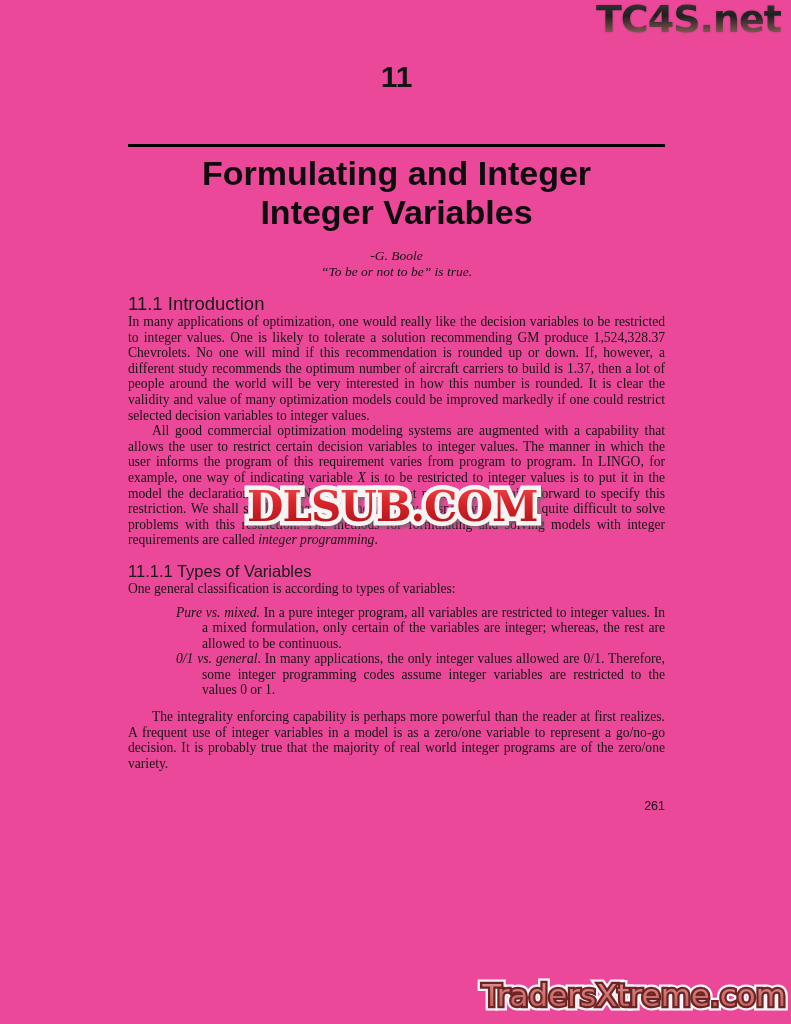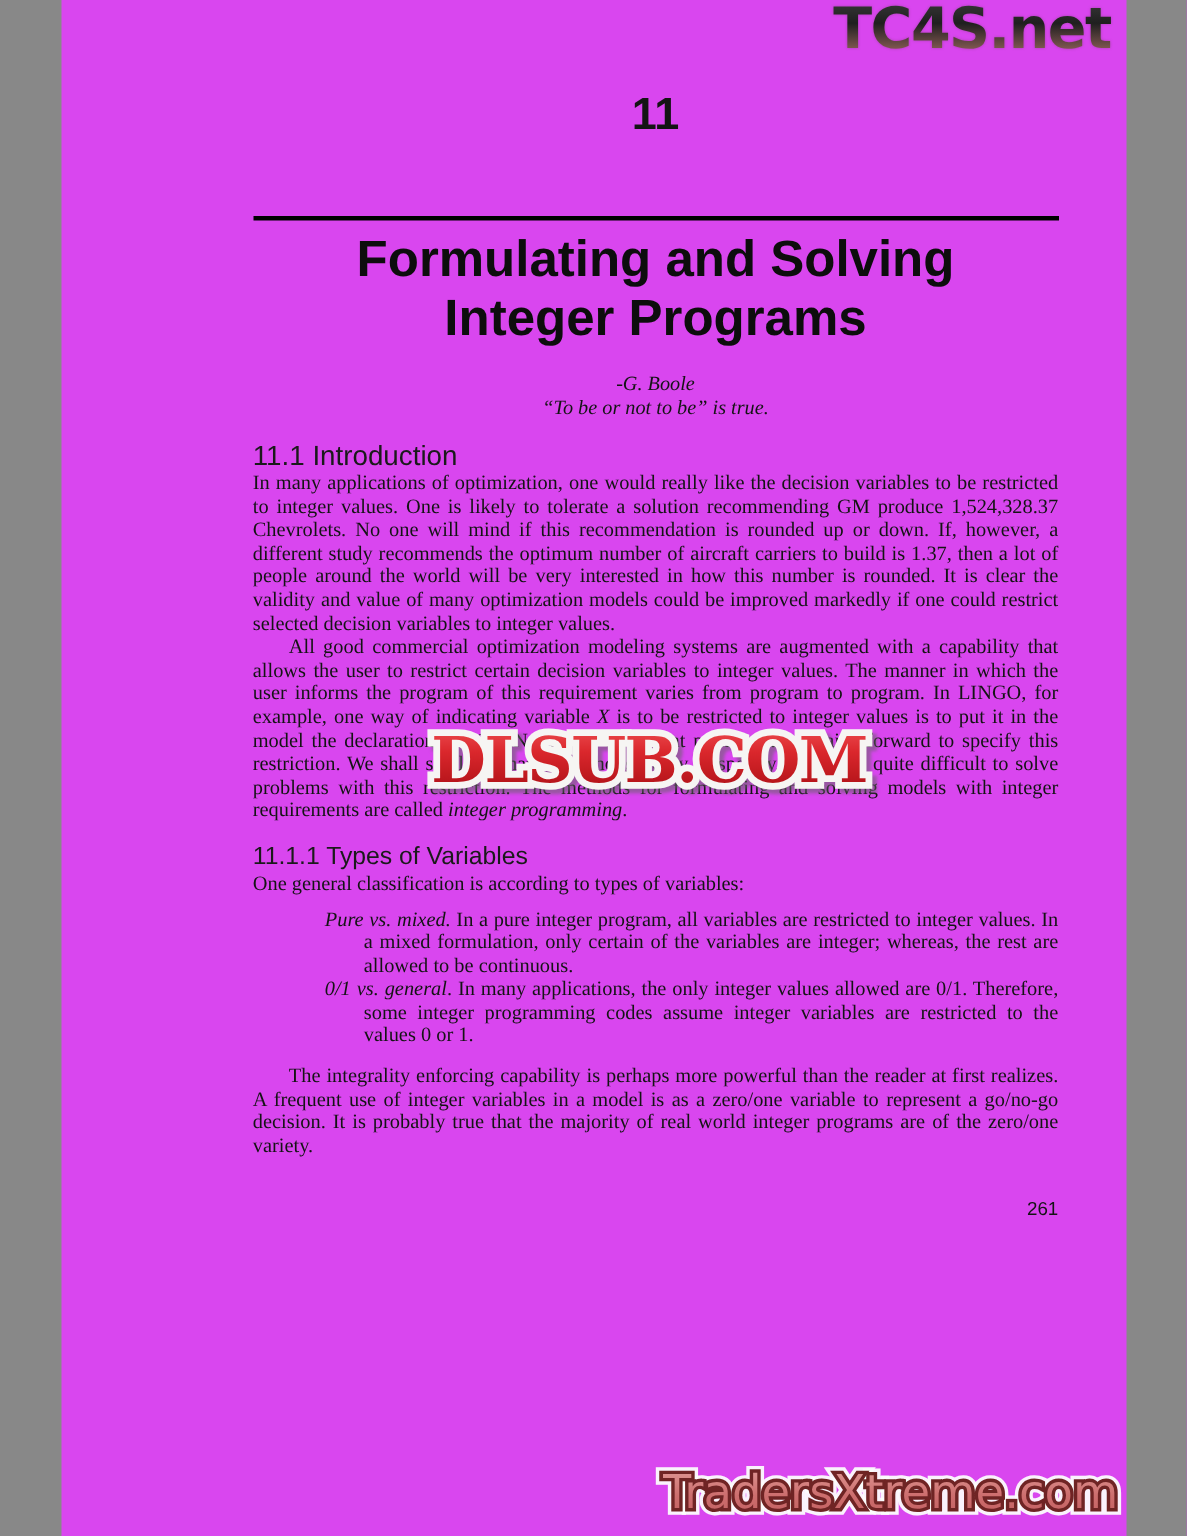--- a/index.html
+++ b/index.html
@@ -1,22 +1,22 @@
 <!DOCTYPE html>
 <html><head>
 <meta charset="utf-8">
 <style>
   * { margin: 0; padding: 0; box-sizing: border-box; }
   html, body { background: #888; }
   .sheet {
     position: relative;
-    width: 710px;
+    width: 791px;
     height: 1024px;
     margin: 0 auto;
-    background: #d946ef;
+    background: #ec4899;
     font-family: "Liberation Serif", serif;
     color: #141414;
     overflow: hidden;
   }
   .content {
     position: absolute;
     left: 128px;
     top: 0;
     width: 537px;
   }
@@ -182,22 +182,22 @@
 
   <div class="wm-top">TC4S.net</div>
 
   <div class="content">
 
     <div class="chapter-num">11</div>
 
     <hr class="rule">
 
     <h1 class="title">
-      <div>Formulating and Solving</div>
-      <div>Integer Programs</div>
+      <div>Formulating and Integer</div>
+      <div>Integer Variables</div>
     </h1>
 
     <div class="epigraph">
       <div>-G. Boole</div>
       <div>“To be or not to be” is true.</div>
     </div>
 
     <h2 class="sec-heading">11.1 Introduction</h2>
 
     <p class="body-p">In many applications of optimization, one would really like the decision variables to be restricted to integer values. One is likely to tolerate a solution recommending GM produce 1,524,328.37 Chevrolets. No one will mind if this recommendation is rounded up or down. If, however, a different study recommends the optimum number of aircraft carriers to build is 1.37, then a lot of people around the world will be very interested in how this number is rounded. It is clear the validity and value of many optimization models could be improved markedly if one could restrict selected decision variables to integer values.</p>

